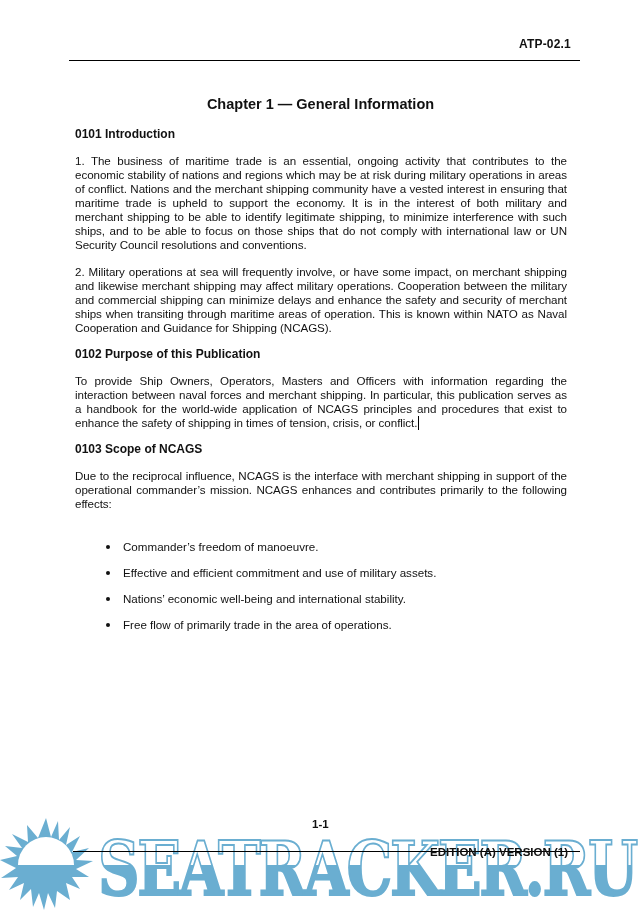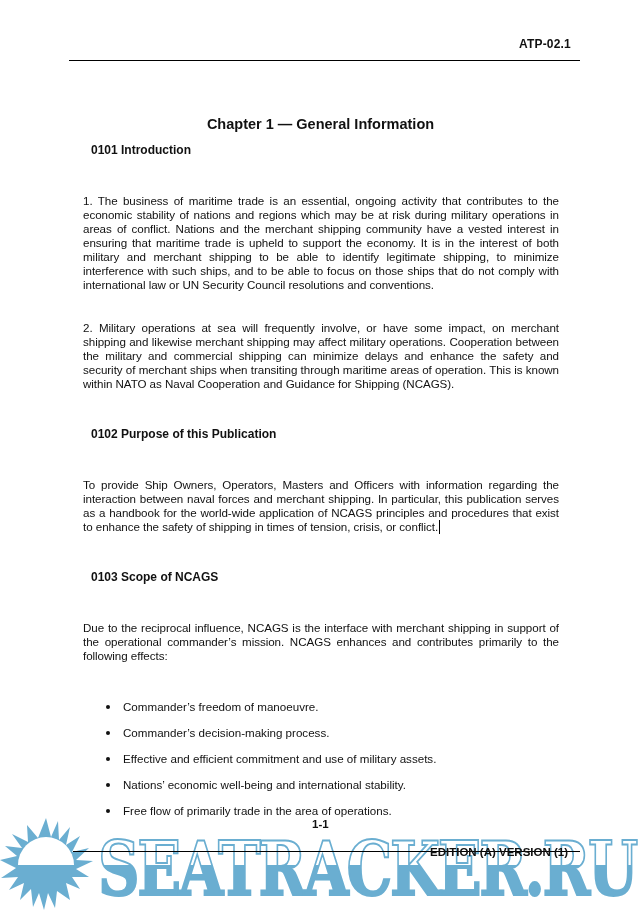--- a/index.html
+++ b/index.html
@@ -8,26 +8,26 @@
     font-family: "Liberation Sans", sans-serif; color: #111;
   }
   .page { position: absolute; left: 0; top: 0; width: 641px; height: 910px; }
   .hdr-code {
     position: absolute; right: 70px; top: 37px; font-size: 12px; font-weight: bold;
     font-family: "Liberation Sans", sans-serif; letter-spacing: 0.2px;
   }
   .hdr-rule { position: absolute; left: 69px; top: 60px; width: 511px; height: 0; border-top: 1px solid #000; }
   .chapter-title {
     position: absolute; left: 0; width: 641px; top: 96px; text-align: center;
-    font-size: 14.5px; font-weight: bold; margin-top: 20px;
+    font-size: 14.5px; font-weight: bold;
   }
   .body { position: absolute; left: 75px; width: 492px; top: 127px; }
-  .sec-head { font-size: 12px; font-weight: bold; margin: 16px; line-height: 14px; }
+  .sec-head { font-size: 12px; font-weight: bold; margin: 0; line-height: 14px; }
   .para {
-    font-size: 11.6px; line-height: 14px; text-align: justify; margin: 8px; letter-spacing: -0.05px;
+    font-size: 11.6px; line-height: 14px; text-align: justify; margin: 0; letter-spacing: -0.05px;
   }
   .para:after { content: ""; }
   .gap-a { height: 12px; }
   .gap-b { height: 13px; }
   .cursor { display: inline-block; width: 1px; height: 14px; background: #000; vertical-align: -3px; margin-left: 1px; }
   ul.effects { list-style: none; margin: 16px; padding: 0; }
   ul.effects li { position: relative; padding-left: 32px; font-size: 11.6px; line-height: 14px; height: 14px; margin-bottom: 12px; }
   ul.effects li .bullet {
     position: absolute; left: 15px; top: 5px; width: 4px; height: 4px; border-radius: 50%; background: #111;
   }
@@ -56,21 +56,20 @@
     <h2 class="sec-head">0102  Purpose of this Publication</h2>
     <div class="gap-b"></div>
     <p class="para"><span>To provide Ship Owners, Operators, Masters and Officers with information regarding the interaction between naval forces and merchant shipping.  In particular, this publication serves as a handbook for the world-wide application of NCAGS principles and procedures that exist to enhance the safety of shipping in times of tension, crisis, or conflict.</span><span class="cursor"></span></p>
     <div class="gap-a"></div>
     <h2 class="sec-head">0103  Scope of NCAGS</h2>
     <div class="gap-b"></div>
     <p class="para">Due to the reciprocal influence, NCAGS is the interface with merchant shipping in support of the operational commander’s mission. NCAGS enhances and contributes primarily to the following effects:</p>
     <div class="gap-b"></div>
     <ul class="effects">
       <li><span class="bullet"></span><span>Commander’s freedom of manoeuvre.</span></li>
-      <li><span class="bullet"></span><span>Commander’s decision-making process.</span></li>
       <li><span class="bullet"></span><span>Effective and efficient commitment and use of military assets.</span></li>
       <li><span class="bullet"></span><span>Nations’ economic well-being and international stability.</span></li>
       <li><span class="bullet"></span><span>Free flow of primarily trade in the area of operations.</span></li>
     </ul>
   </div>
 
   <svg class="watermark" viewBox="0 0 641 95" width="641" height="95">
     <defs>
       <linearGradient id="wmfill" x1="0" y1="0" x2="0" y2="1">
         <stop offset="0" stop-color="#ffffff"></stop>

